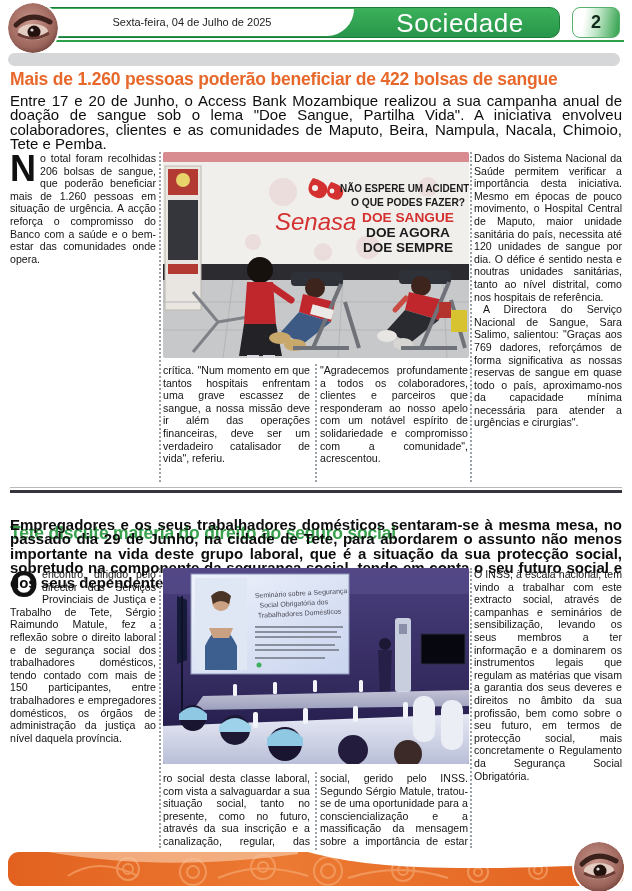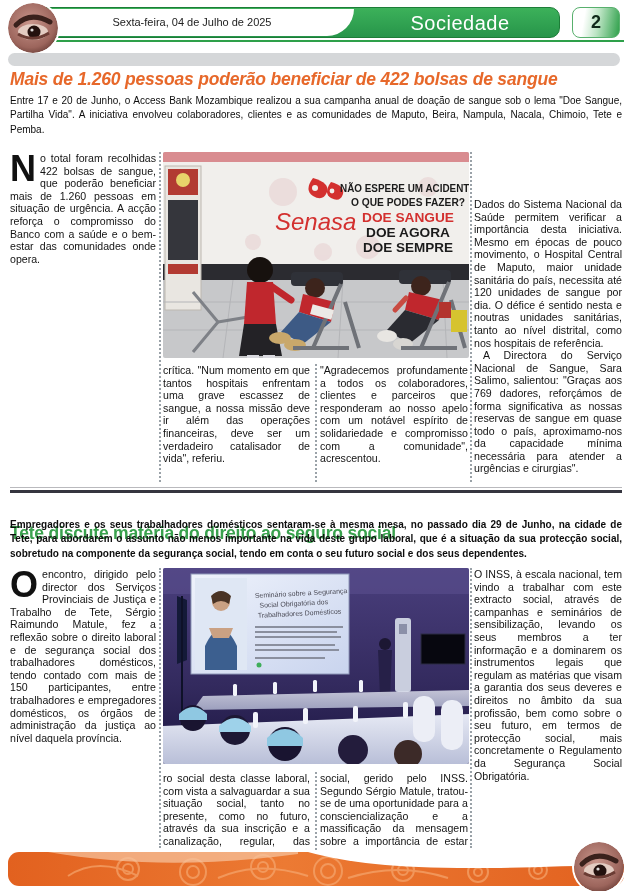--- a/index.html
+++ b/index.html
@@ -18,39 +18,39 @@
   .head-white{
     left:42px;top:9px;width:312px;height:27px;background:#ffffff;
     border-radius:2px 0 34px 2px;
   }
   .head-date{
     left:42px;top:9px;width:300px;height:34px;line-height:27px;text-align:center;
     font-size:11px;color:#222;
   }
   .head-section{
     left:362px;top:8px;width:196px;height:30px;line-height:30px;text-align:center;
-    font-size:20px;color:#ffffff;font-weight:normal;letter-spacing:0.5px;
+    font-size:26px;color:#ffffff;font-weight:normal;letter-spacing:0.5px;
   }
   .head-underline{left:36px;top:40px;width:588px;height:2px;background:#2ea04a;}
   .pagenum-box{
     left:572px;top:7px;width:48px;height:31px;border-radius:8px;
     background:linear-gradient(100deg,#ffffff 25%,#b9e3c1 55%,#2ea04a 100%);
     border:1px solid #57b briefly;border:1px solid #58b06d;box-sizing:border-box;
     text-align:center;line-height:29px;font-size:18px;font-weight:bold;color:#10281a;
   }
   .eye-badge{width:50px;height:50px;border-radius:50%;overflow:hidden;box-shadow:0 0 0 2px #ffffff;}
   .eye-badge svg{display:block;}
 
   .grey-pill{left:8px;top:53px;width:612px;height:13px;border-radius:7px;background:#d5d7d9;}
 
   
   .h1{left:10px;width:612px;font-size:17.5px;font-weight:bold;letter-spacing:-0.2px;}
-  .h1.orange{color:#e7682a;font-style:italic;}
+  .h1.orange{color:#e7682a;}
   .h1.green{color:#3aa24e;margin-top:27px;}
-  .lead{left:10px;width:612px;font-size:10px;line-height:14.4px;text-align:justify;color:#0d0d0d;}
+  .lead{left:10px;width:612px;font-size:15px;line-height:14.4px;text-align:justify;color:#0d0d0d;}
 
   
   .col{font-size:10.6px;line-height:12.6px;text-align:justify;color:#131313;overflow:hidden;}
   .col p{margin:0;}
   .col p + p{text-indent:9px;}
   .dropcap{
     float:left;font-size:36px;line-height:30px;font-weight:bold;color:#111;
     padding:2px 4px 0 0;
   }
   .vdot{border-left:2px dotted #9aa2a8;width:0;}
@@ -92,21 +92,21 @@
     <path d="M10 31 Q25 40 41 30" fill="none" stroke="#6b3c34" stroke-width="3"></path>
   </svg>
 </div>
 
 <div class="abs grey-pill"></div>
 
 <div class="abs h1 orange" style="top:69px;">Mais de 1.260 pessoas poderão beneficiar de 422 bolsas de sangue</div>
 <div class="abs lead" style="top:94px;">Entre 17 e 20 de Junho, o Access Bank Mozambique realizou a sua campanha anual de doação de sangue sob o lema "Doe Sangue, Partilha Vida". A iniciativa envolveu colaboradores, clientes e as comunidades de Maputo, Beira, Nampula, Nacala, Chimoio, Tete e Pemba.</div>
 
 <div class="abs col" style="left:10px;top:152px;width:146px;height:332px;">
-  <p><span class="dropcap">N</span><span>o total foram recolhidas 422 bolsas de sangue, que poderão beneficiar mais de 1.260 pessoas em situação de urgência. A acção reforça o compromisso do Banco com a saúde e o bem-estar das comunidades onde opera.</span></p>
+  <p><span class="dropcap">N</span><span>o total foram recolhidas 206 bolsas de sangue, que poderão beneficiar mais de 1.260 pessoas em situação de urgência. A acção reforça o compromisso do Banco com a saúde e o bem-estar das comunidades onde opera.</span></p>
 </div>
 
 <div class="abs photo" style="left:163px;top:152px;width:306px;height:206px;">
   <svg width="306" height="206" viewBox="0 0 306 206">
     <rect x="0" y="0" width="306" height="206" fill="#c7c8ca"></rect>
     <rect x="0" y="0" width="306" height="10" fill="#d98c90"></rect>
 
     <rect x="0" y="10" width="306" height="102" fill="#f1efec"></rect>
     <g opacity="0.25" fill="#dba8ad">
       <circle cx="120" cy="40" r="14"></circle>
@@ -190,21 +190,21 @@
   </svg>
 </div>
 
 <div class="abs col" style="left:163px;top:364px;width:147px;height:118px;">
   <p>crítica. "Num momento em que tantos hospitais enfrentam uma grave escassez de sangue, a nossa missão deve ir além das operações financeiras, deve ser um verdadeiro catalisador de vida", referiu.</p>
 </div>
 <div class="abs col" style="left:320px;top:364px;width:148px;height:118px;">
   <p>"Agradecemos profundamente a todos os colaboradores, clientes e parceiros que responderam ao nosso apelo com um notável espírito de solidariedade e compromisso com a comunidade", acrescentou.</p>
 </div>
 
-<div class="abs col" style="left:474px;top:152px;width:148px;height:332px;margin-top:46px;">
+<div class="abs col" style="left:474px;top:152px;width:148px;height:332px;">
   <p>Dados do Sistema Nacional da Saúde permitem verificar a importância desta iniciativa. Mesmo em épocas de pouco movimento, o Hospital Central de Maputo, maior unidade sanitária do país, necessita até 120 unidades de sangue por dia. O défice é sentido nesta e noutras unidades sanitárias, tanto ao nível distrital, como nos hospitais de referência.</p>
   <p>A Directora do Serviço Nacional de Sangue, Sara Salimo, salientou: "Graças aos 769 dadores, reforçámos de forma significativa as nossas reservas de sangue em quase todo o país, aproximamo-nos da capacidade mínima necessária para atender a urgências e cirurgias".</p>
 </div>
 
 <div class="abs vdot" style="left:159px;top:152px;height:330px;"></div>
 <div class="abs vdot" style="left:315px;top:364px;height:118px;"></div>
 <div class="abs vdot" style="left:470px;top:152px;height:330px;"></div>
 
 <div class="abs divider-thin" style="top:487px;"></div>
 <div class="abs divider-thick" style="top:490px;"></div>

